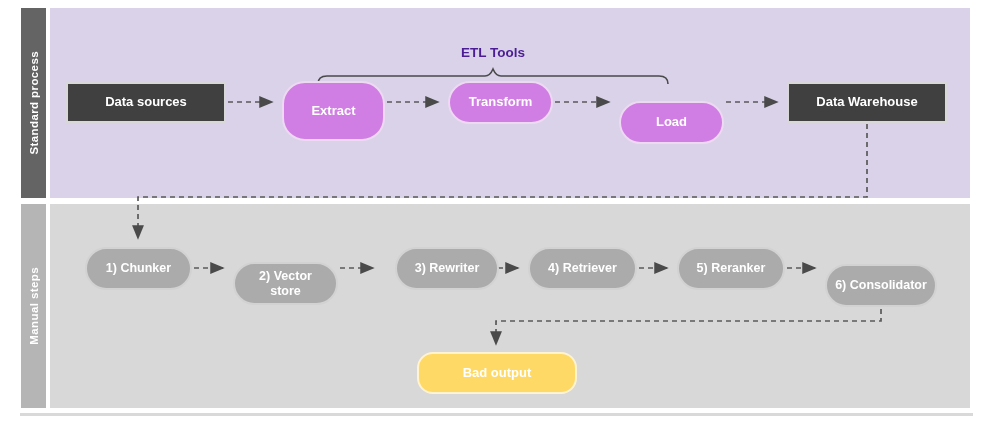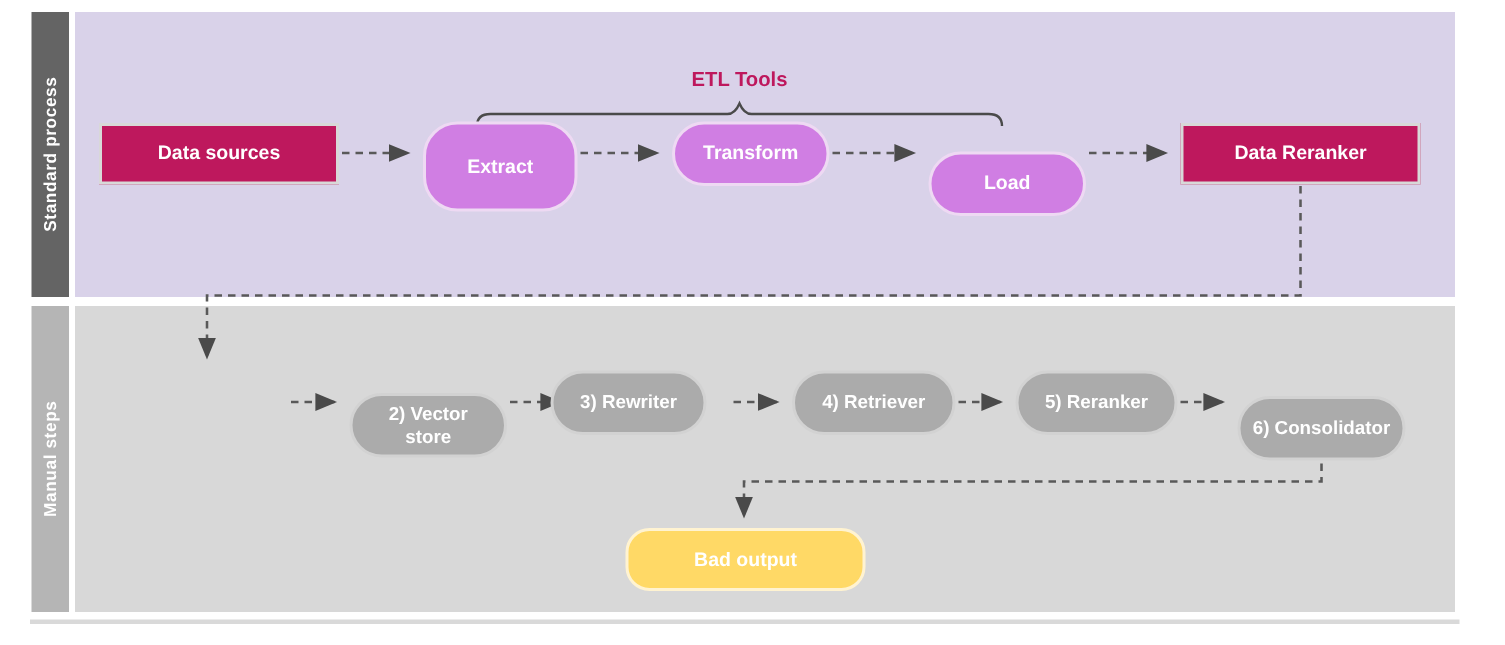--- a/index.html
+++ b/index.html
@@ -25,40 +25,40 @@
   #lane2-body{top:204px;height:204px;background:#d8d8d8;}
   #bottom-rule{
     position:absolute;left:20px;top:413px;width:953px;height:3px;background:#d9d9d9;
   }
   
   .node{
     position:absolute;display:flex;align-items:center;justify-content:center;
     text-align:center;color:#ffffff;font-weight:bold;font-size:13px;line-height:1.15;
     box-sizing:border-box;padding:2px 8px;
   }
-  .rect-gray{background:#be185d;border:2px solid #d8d8d8;}
+  .rect-gray{background:#404040;border:2px solid #d8d8d8;}
   .pill-purple{background:#d07ee3;border:2px solid #eed9f3;border-radius:23px;}
   .pill-gray{background:#ababab;border:2px solid #d2d2d2;border-radius:23px;font-size:12.5px;}
   .rect-yellow{background:#ffd966;border:2px solid #fff3d1;}
   #node-data-sources {left:66px; top:82px; width:160px;height:41px;}
   #node-extract      {left:282px;top:81px; width:103px;height:60px;}
   #node-transform    {left:448px;top:81px; width:105px;height:43px;}
   #node-load         {left:619px;top:81px; width:105px;height:43px;margin-top:20px;}
   #node-data-warehouse{left:787px;top:82px;width:160px;height:41px;}
   #node-chunker      {left:85px; top:247px;width:107px;height:43px;}
   #node-vector-store {left:233px;top:247px;width:105px;height:43px;margin-top:15px;}
-  #node-rewriter     {left:367px;top:247px;width:104px;height:43px;}
+  #node-rewriter     {left:395px;top:247px;width:104px;height:43px;}
   #node-retriever    {left:528px;top:247px;width:109px;height:43px;}
   #node-reranker     {left:677px;top:247px;width:108px;height:43px;}
   #node-consolidator {left:825px;top:264px;width:112px;height:43px;}
   #node-bad-output   {left:417px;top:352px;width:160px;height:42px;border-radius:16px;}
   
   #etl-caption{
     position:absolute;left:433px;top:45px;width:120px;text-align:center;
-    color:#be185d;font-weight:bold;font-size:13.5px;
+    color:#4c1d95;font-weight:bold;font-size:13.5px;
   }
   
   #connector-svg{position:absolute;left:0;top:0;pointer-events:none;}
 </style>
 </head>
 <body>
 
 <div id="stage">
 
   <div class="lane-body" id="lane1-body"></div>
@@ -94,22 +94,23 @@
     </g>
     <path d="M318 84 Q318 76 327 76 L485 76 Q490 76 493 69 Q496 76 501 76 L659 76 Q668 76 668 84" stroke="#4a4a4a" stroke-width="1.6" fill="none"></path>
   </svg>
 
   <div id="etl-caption">ETL Tools</div>
 
   <div class="node rect-gray" id="node-data-sources">Data sources</div>
   <div class="node pill-purple" id="node-extract">Extract</div>
   <div class="node pill-purple" id="node-transform">Transform</div>
   <div class="node pill-purple" id="node-load">Load</div>
-  <div class="node rect-gray" id="node-data-warehouse">Data Reranker</div>
+  <div class="node rect-gray" id="node-data-warehouse">Data Warehouse</div>
 
+  <div class="node pill-gray" id="node-chunker">1) Chunker</div>
   <div class="node pill-gray" id="node-vector-store">2) Vector store</div>
   <div class="node pill-gray" id="node-rewriter">3) Rewriter</div>
   <div class="node pill-gray" id="node-retriever">4) Retriever</div>
   <div class="node pill-gray" id="node-reranker">5) Reranker</div>
   <div class="node pill-gray" id="node-consolidator">6) Consolidator</div>
   <div class="node rect-yellow" id="node-bad-output">Bad output</div>
 
 </div>
 
 </body></html>

